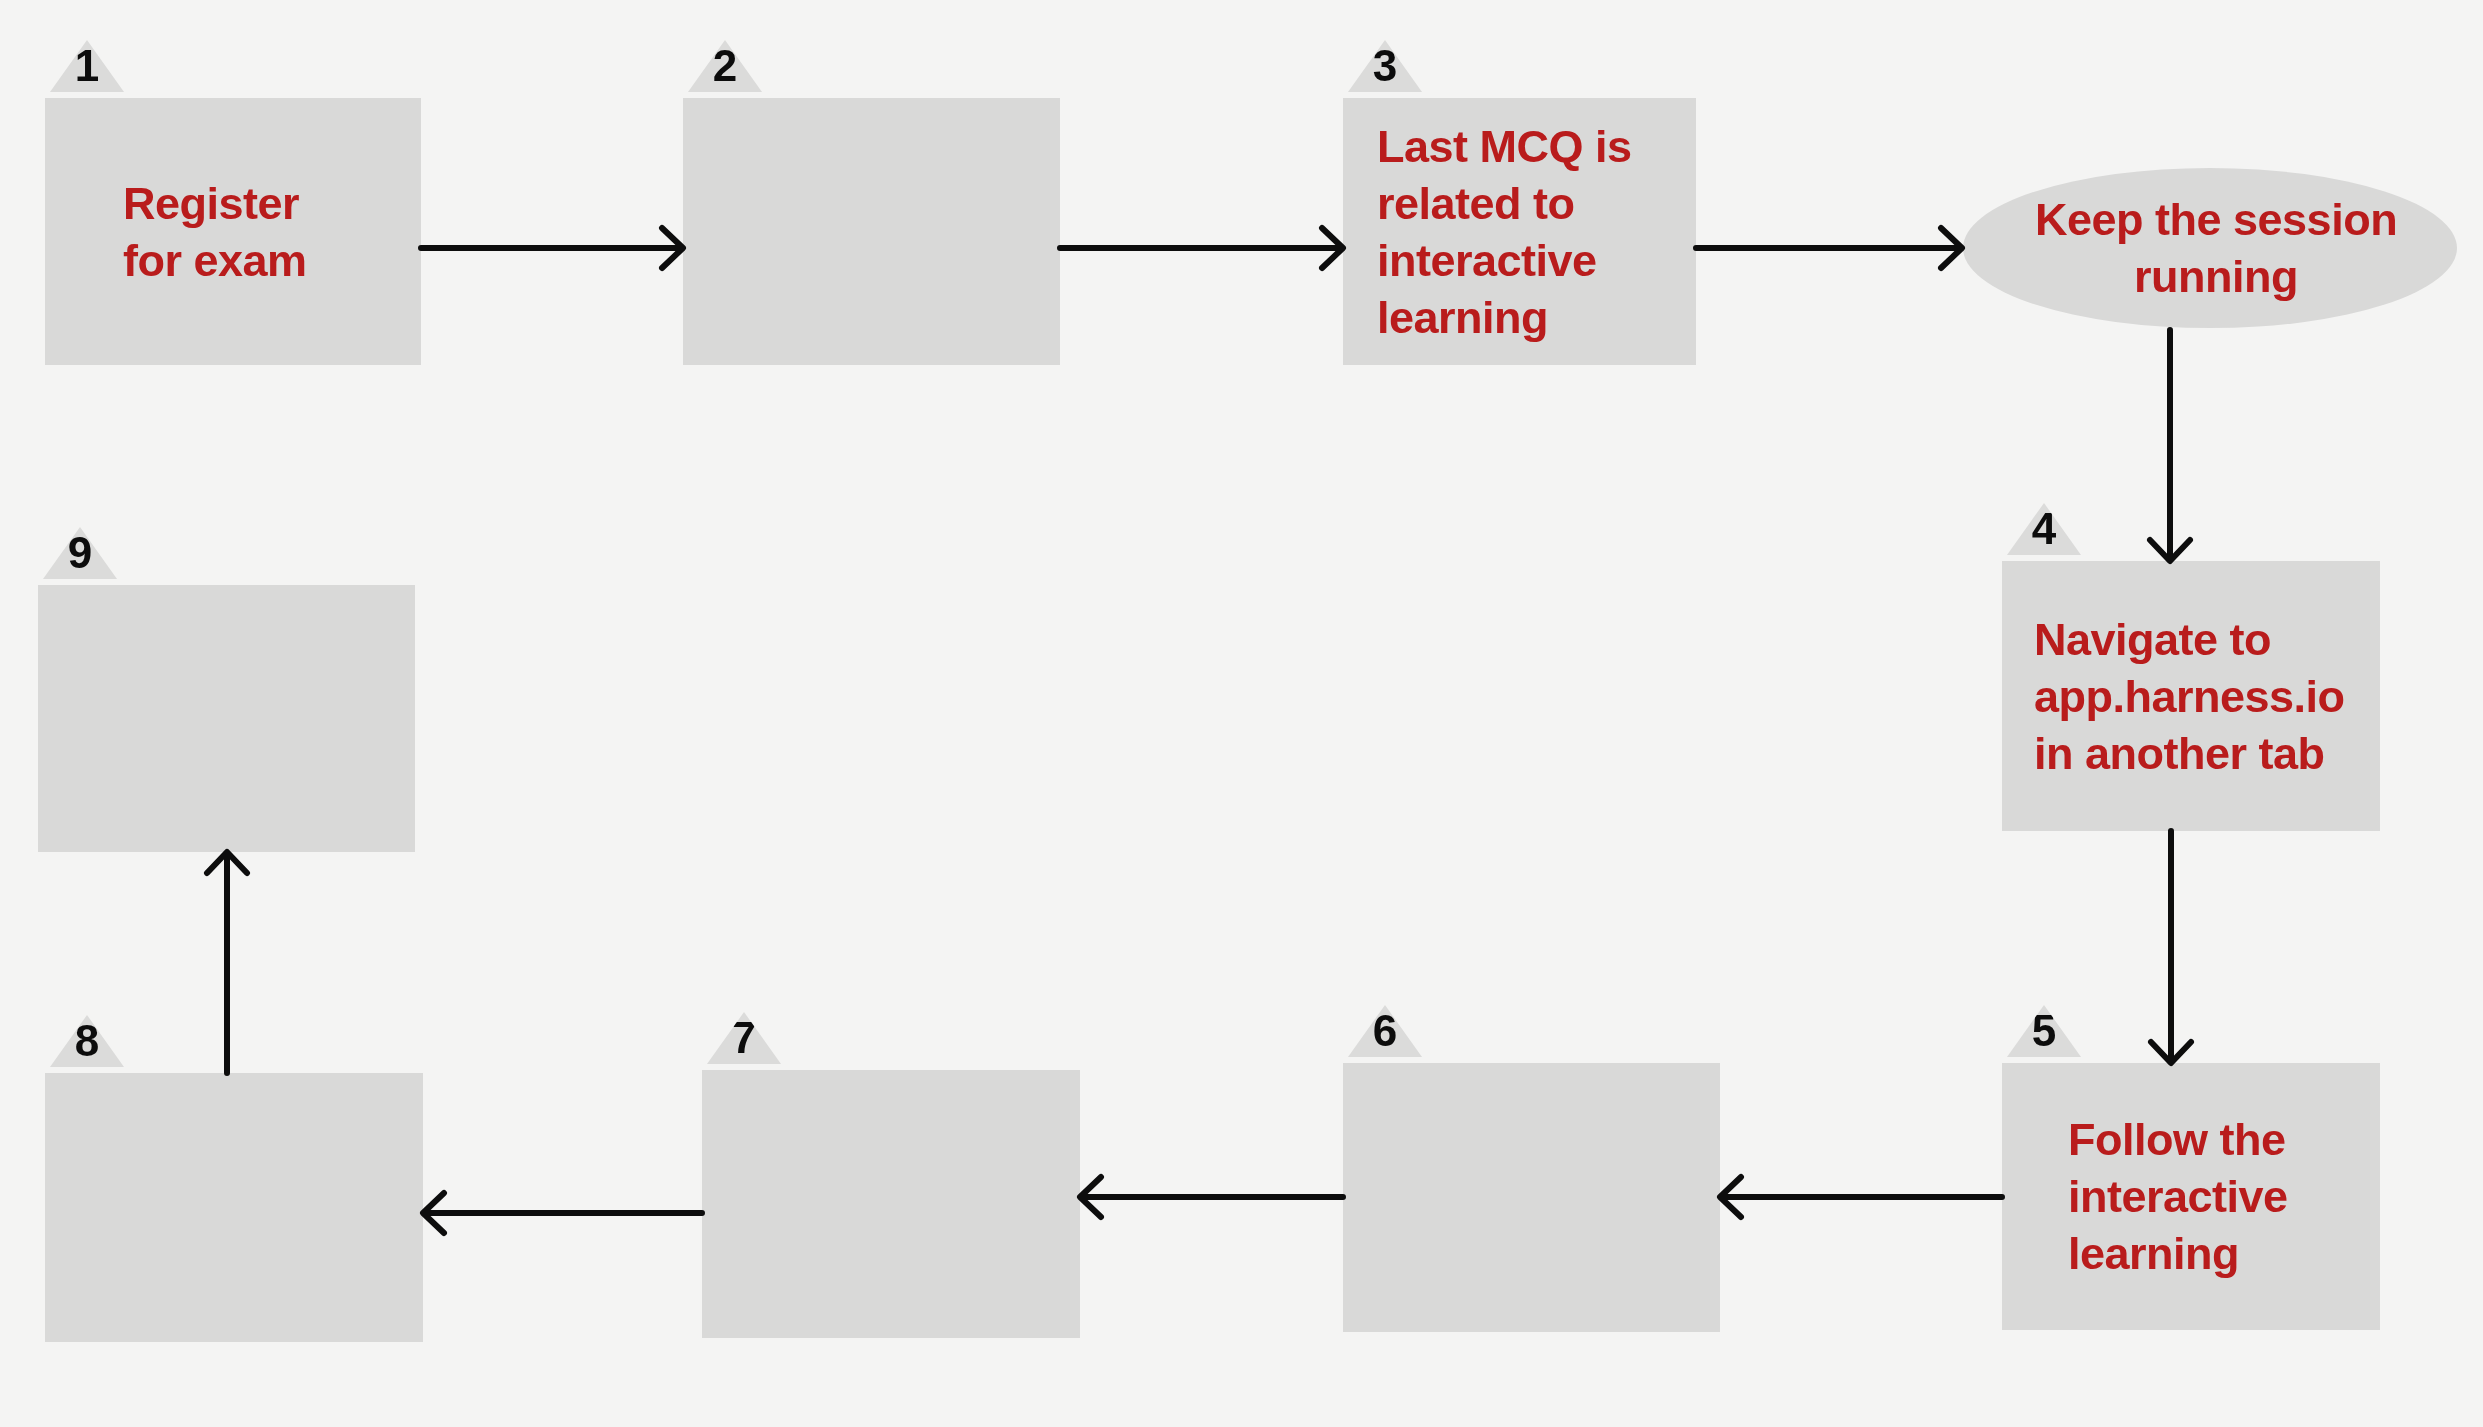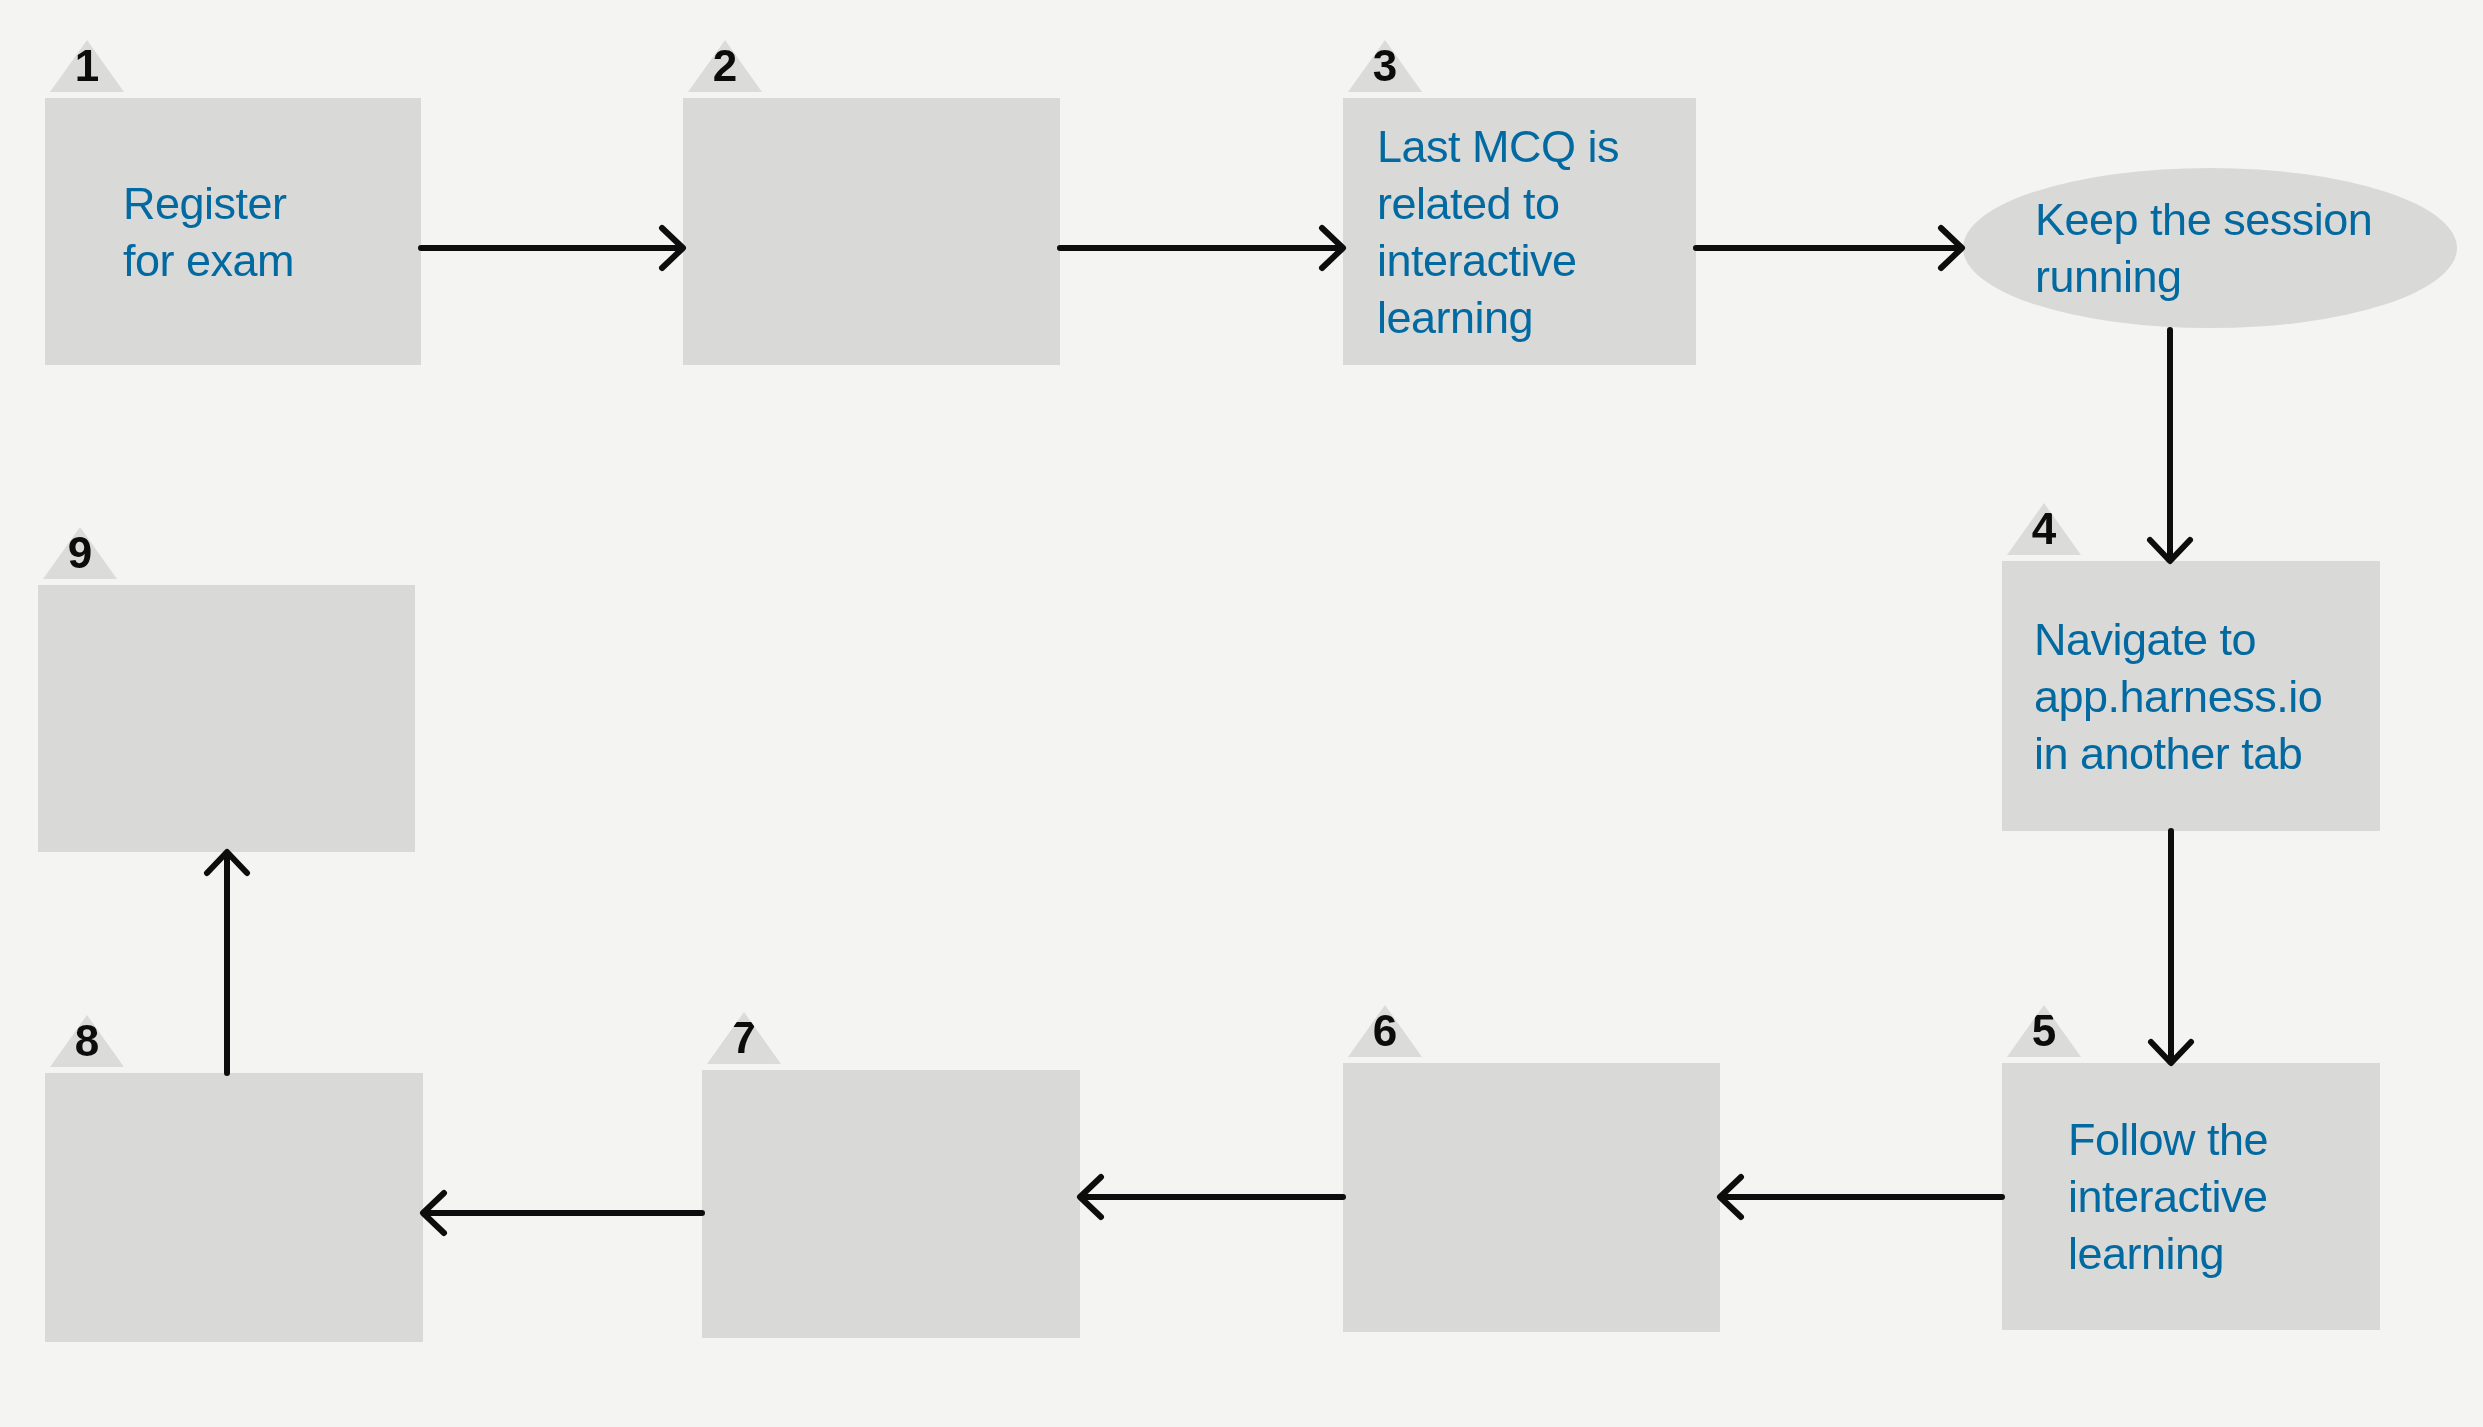--- a/index.html
+++ b/index.html
@@ -16,29 +16,30 @@
     font-family: "Liberation Sans", "DejaVu Sans", sans-serif;
   }
   .node {
     position: absolute;
     background: #d9d9d8;
     display: flex;
     align-items: center;
     box-sizing: border-box;
   }
   .node .label {
-    font-weight: 400;
+    font-weight: 700;
     font-size: 45px;
     line-height: 57px;
     letter-spacing: -0.5px;
-    color: #0369a1;
+    color: #b91c1c;
     white-space: pre-line;
   }
   .ellipse {
     border-radius: 50%;
+    text-align: center;
   }
   .badge {
     position: absolute;
     width: 74px;
     height: 52px;
     left: 5px;
     top: -58px;
     background: #dbdbda;
     clip-path: polygon(50% 0, 100% 100%, 0 100%);
     display: flex;

